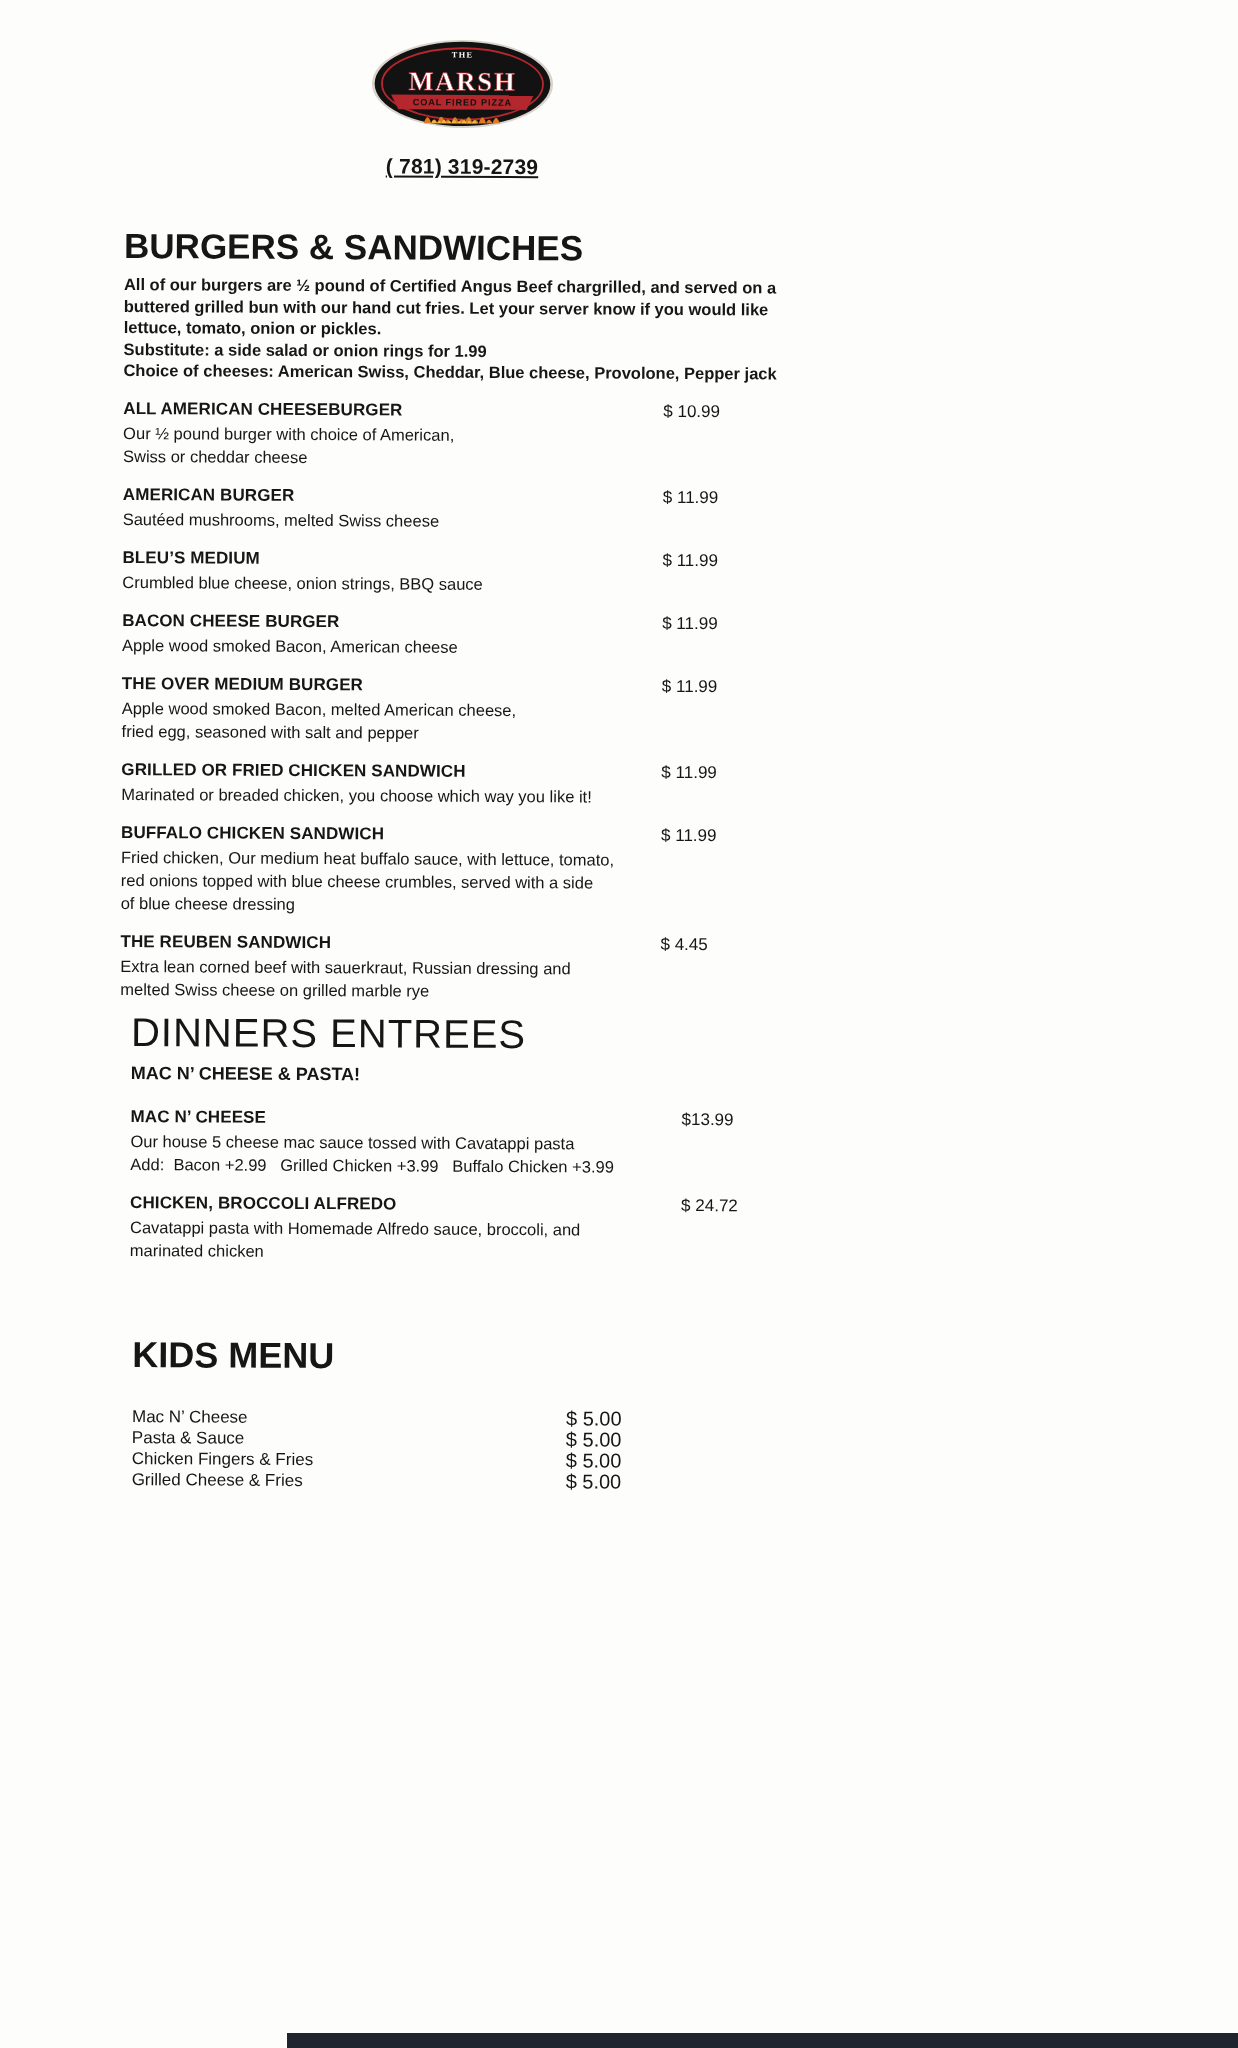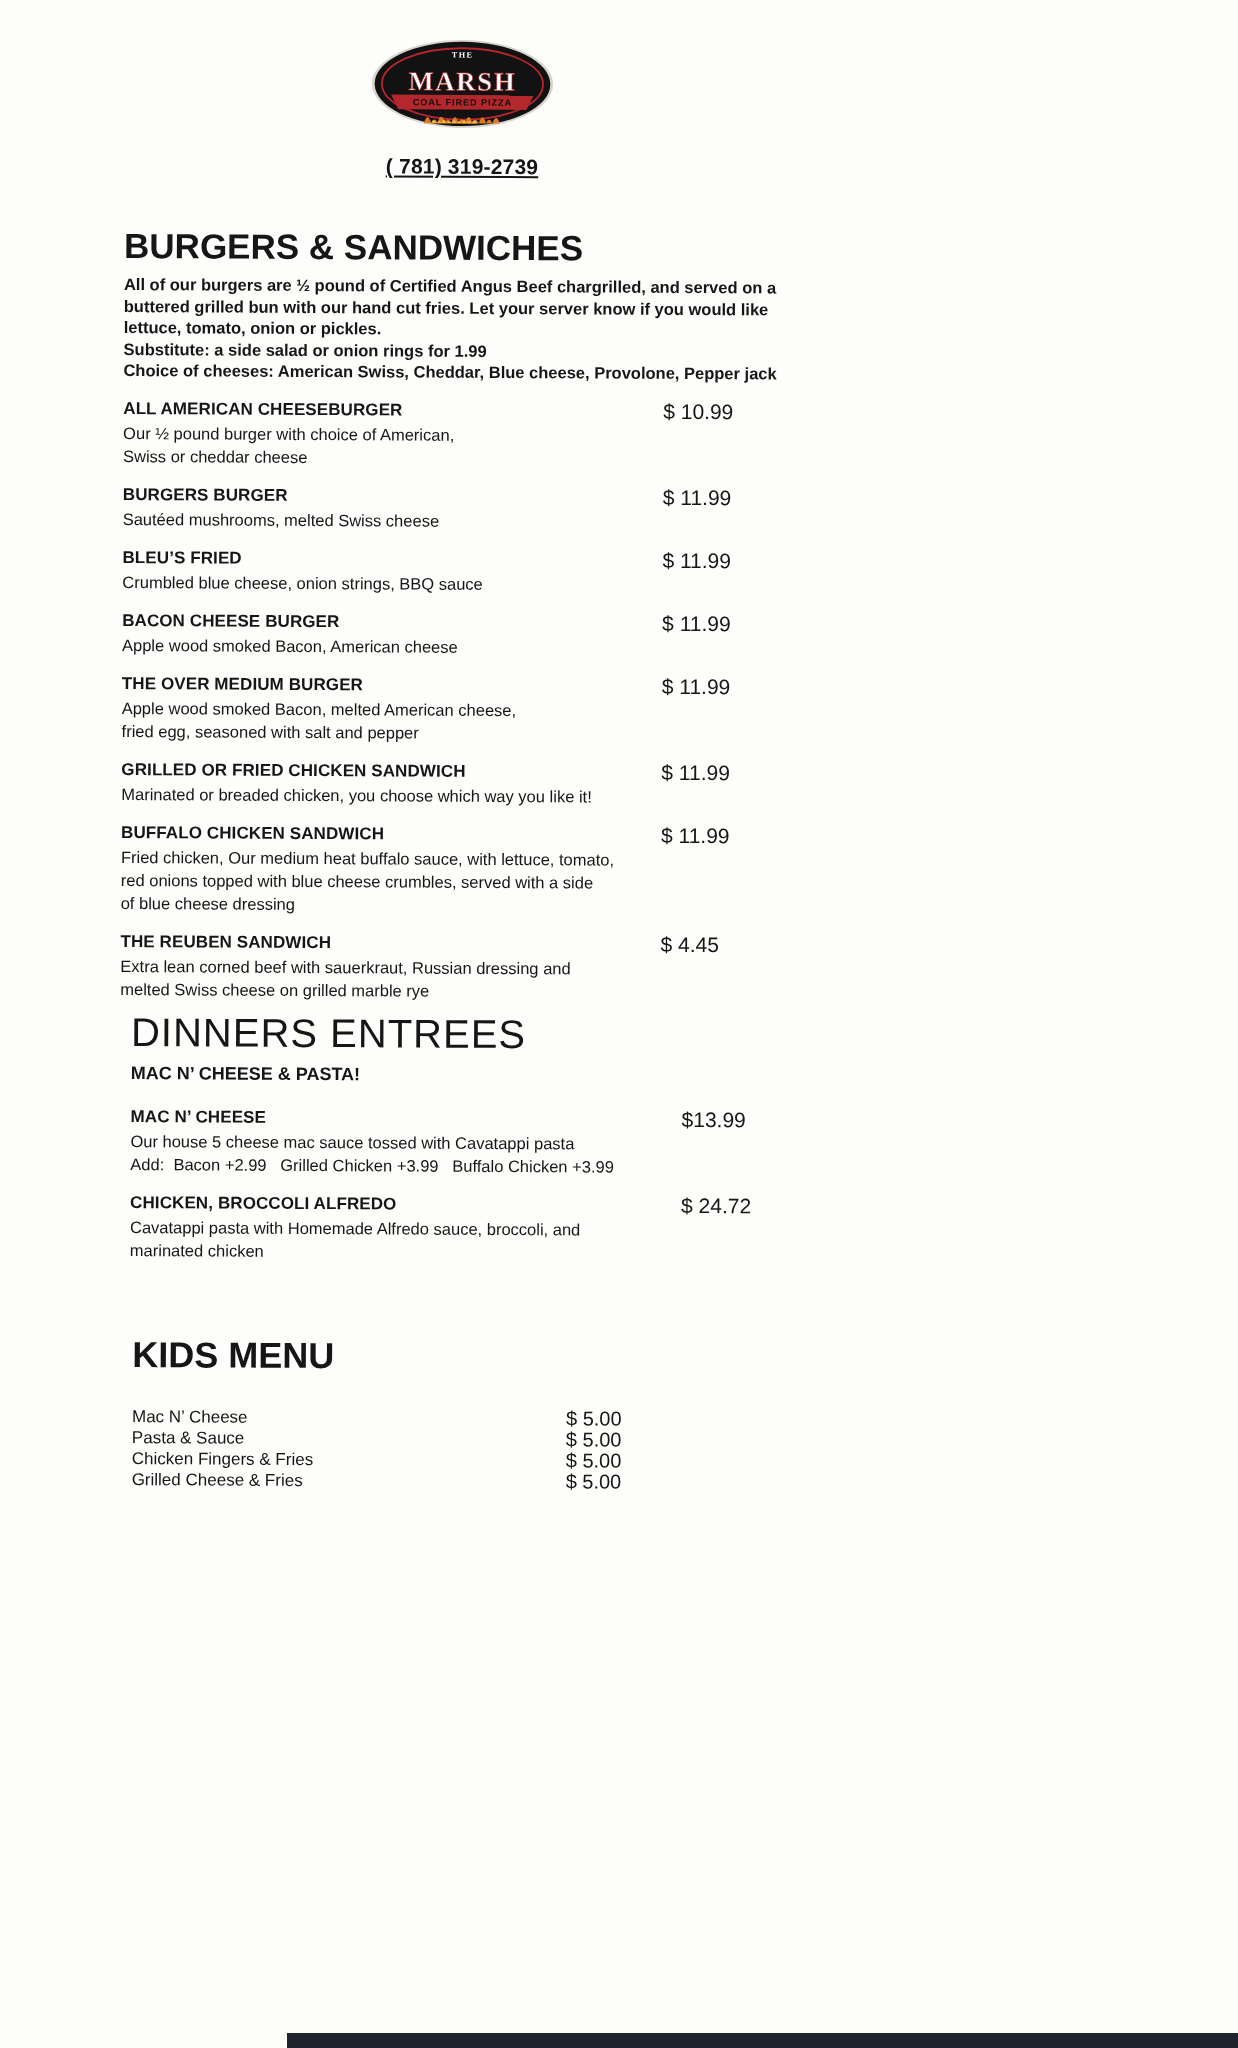--- a/index.html
+++ b/index.html
@@ -19,21 +19,21 @@
   }
 
   .sec { position:absolute; }
   .sec-burgers { left:125px; top:226px; width:740px; }
   .sec-title { font-size:35px; font-weight:bold; letter-spacing:0; margin-bottom:8px; }
   .intro { font-weight:bold; font-size:16.5px; line-height:21.5px; white-space:pre; }
   .items { margin-top:16px; }
   .item { margin-bottom:16px; }
   .ihead { position:relative; line-height:22px; margin-bottom:2px; }
   .iname { font-weight:bold; font-size:17px; letter-spacing:.1px; }
-  .iprice { position:absolute; left:540px; top:0; font-size:21px; }
+  .iprice { position:absolute; left:540px; top:0; font-size:17px; }
   .idesc { font-size:16.5px; line-height:23px; white-space:pre; }
 
   .sec-dinners { left:136px; top:1010px; width:740px; }
   .sec-title-light { font-size:40px; font-weight:normal; letter-spacing:1px; margin-bottom:8px; }
   .subtitle { font-size:18px; font-weight:bold; margin-bottom:22px; }
   .sec-dinners .iprice { left:551px; }
   .b { font-weight:normal; }
   .addline { font-size:16.5px; line-height:23px; white-space:pre; }
 
   .sec-kids { left:139px; top:1334px; width:560px; }
@@ -82,29 +82,29 @@
           <div class="ihead">
             <span class="iname">ALL AMERICAN CHEESEBURGER</span>
             <span class="iprice">$ 10.99</span>
           </div>
           <div class="idesc">Our ½ pound burger with choice of American,
 Swiss or cheddar cheese</div>
         </div>
 
         <div class="item">
           <div class="ihead">
-            <span class="iname">BURGERS BURGER</span>
+            <span class="iname">AMERICAN BURGER</span>
             <span class="iprice">$ 11.99</span>
           </div>
           <div class="idesc">Sautéed mushrooms, melted Swiss cheese</div>
         </div>
 
         <div class="item">
           <div class="ihead">
-            <span class="iname">BLEU’S FRIED</span>
+            <span class="iname">BLEU’S MEDIUM</span>
             <span class="iprice">$ 11.99</span>
           </div>
           <div class="idesc">Crumbled blue cheese, onion strings, BBQ sauce</div>
         </div>
 
         <div class="item">
           <div class="ihead">
             <span class="iname">BACON CHEESE BURGER</span>
             <span class="iprice">$ 11.99</span>
           </div>

